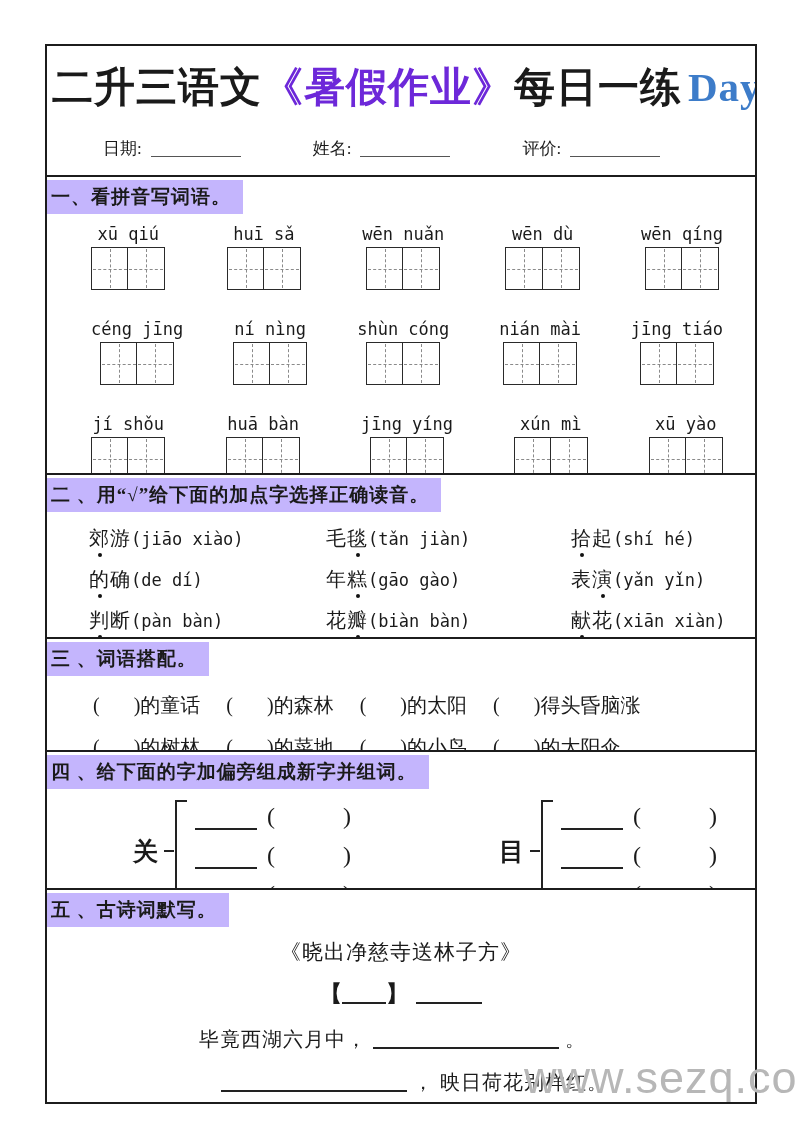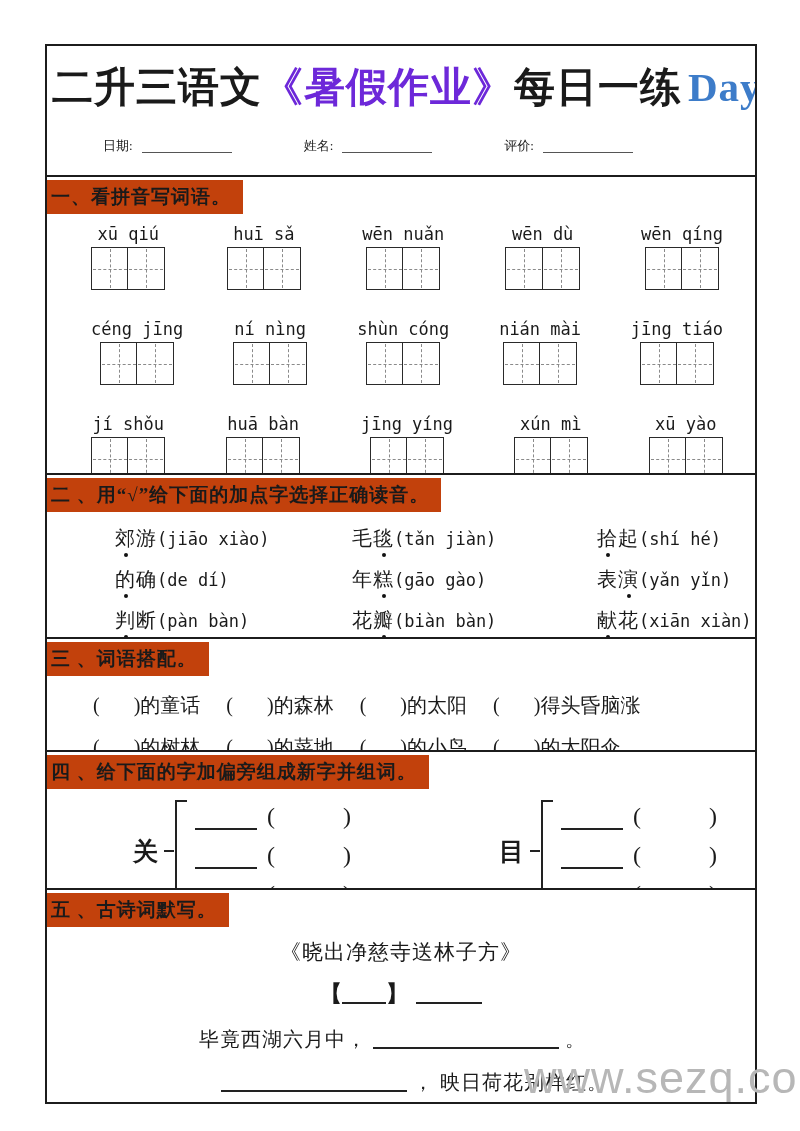--- a/index.html
+++ b/index.html
@@ -22,43 +22,43 @@
   .sec5 { height:211px; }
 
   
   .title {
     padding:14px 0 0 5px; font-size:41px; font-weight:900; letter-spacing:1px;
     white-space:nowrap; font-family:"DejaVu Serif","Liberation Serif",serif;
   }
   .title .red  { color:#6d28d9; }
   .title .blue { color:#3d7cc9; font-family:"Liberation Serif",serif; margin-left:6px; }
 
-  .meta-row { display:flex; margin-top:22px; padding-left:56px; gap:72px; font-size:13px; }
+  .meta-row { display:flex; margin-top:22px; padding-left:56px; gap:72px; font-size:17px; }
   .blank { display:inline-block; border-bottom:1.6px solid #555; height:1.05em; vertical-align:-3px; }
   .meta-blank { width:90px; margin-left:9px; }
 
   
   .hl {
-    display:inline-block; background:#c2410c; font-weight:bold; font-size:19px;
+    display:inline-block; background:#c4b5fd; font-weight:bold; font-size:19px;
     padding:4px 12px 4px 4px; margin-top:3px; letter-spacing:1px;
   }
 
   
   .pinyin-row { display:flex; justify-content:space-between; padding:0 32px 0 44px; margin-top:29px;gap:44px; }
   .pinyin-row:first-child { margin-top:10px; }
   .pword-unit { display:flex; flex-direction:column; align-items:center; }
   .pinyin { font-family:"DejaVu Sans Mono",monospace; font-size:17px; margin-bottom:3px; white-space:nowrap; }
   .tian-pair { display:flex; }
   .tian { width:38px; height:43px; border:1.6px solid #2a2a2a; position:relative; background:#fff; }
   .tian + .tian { margin-left:-1.6px; }
   .tian::before { content:""; position:absolute; left:50%; top:1px; bottom:1px; border-left:1px dashed #8a8a8a; }
   .tian::after  { content:""; position:absolute; top:50%; left:1px; right:1px; border-top:1px dashed #8a8a8a; }
 
   
-  .pron-grid { display:grid; grid-template-columns:237px 245px 1fr; padding-left:68px; margin-top:13px; row-gap:8px; }
+  .pron-grid { display:grid; grid-template-columns:237px 245px 1fr; padding-left:42px; margin-top:13px; row-gap:8px; }
   .pron-item { white-space:nowrap; height:33px; }
   .pron-item .cn { font-size:20px; letter-spacing:1px; }
   .pron-item .cn span { position:relative; display:inline-block; }
   .pron-item .cn span.dotted::after {
     content:""; position:absolute; left:50%; bottom:-5px; transform:translateX(-50%);
     width:4px; height:4px; border-radius:50%; background:#111;
   }
   .pron-item .choices { font-family:"DejaVu Sans Mono",monospace; font-size:17px; }
 
   

